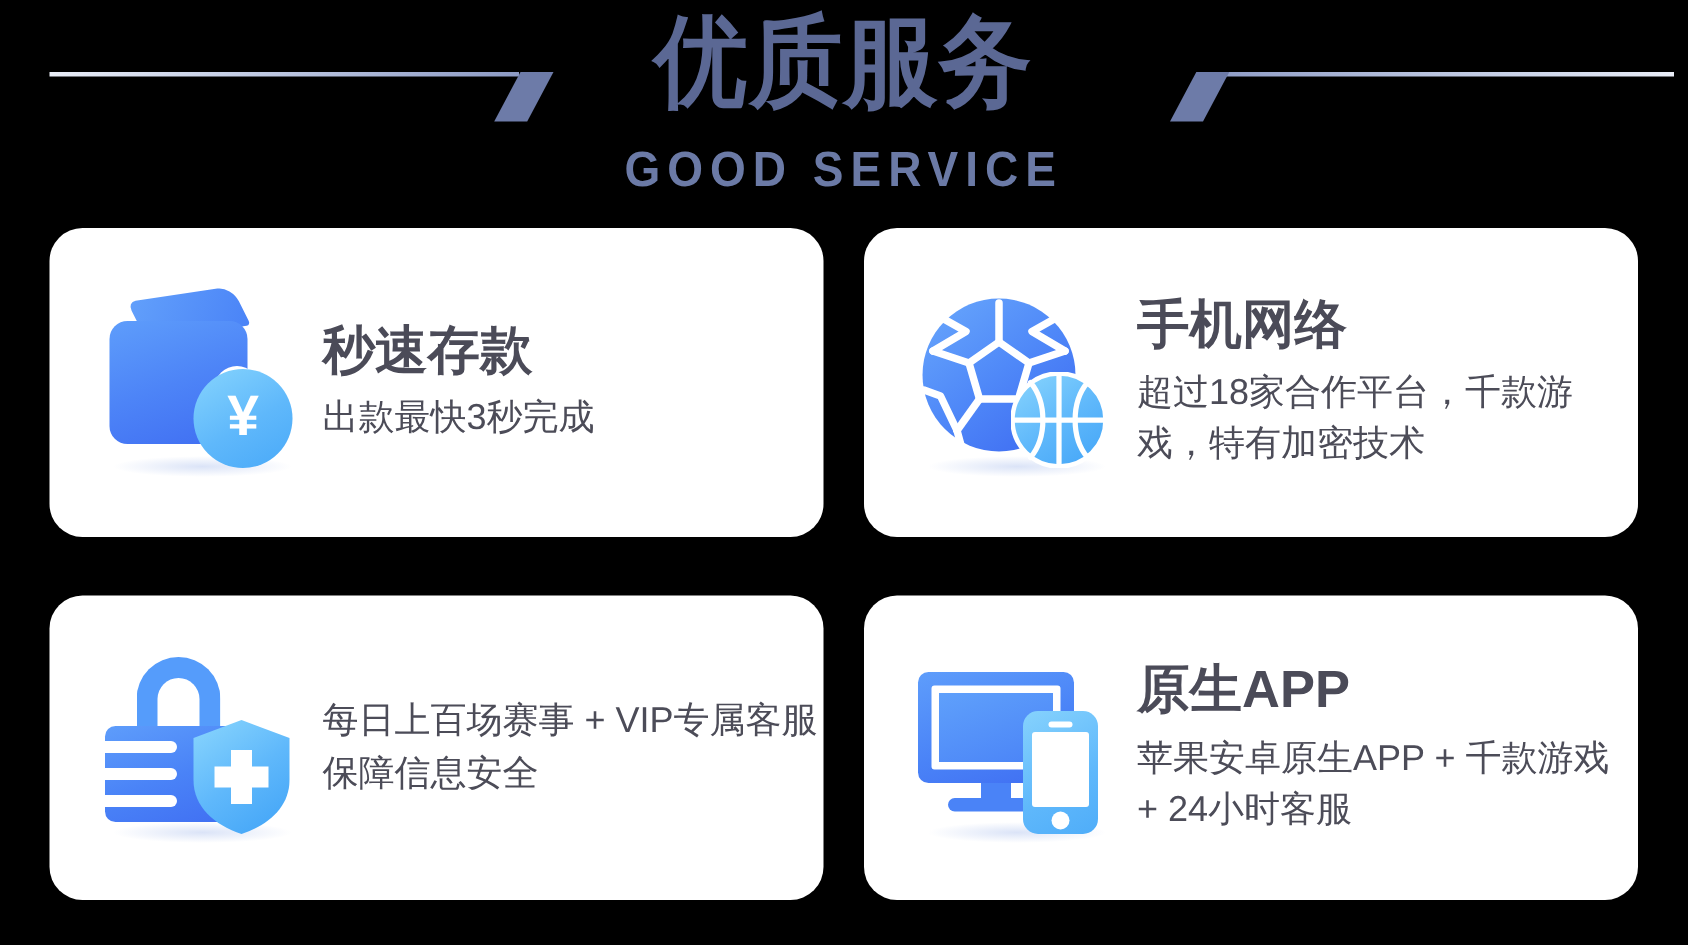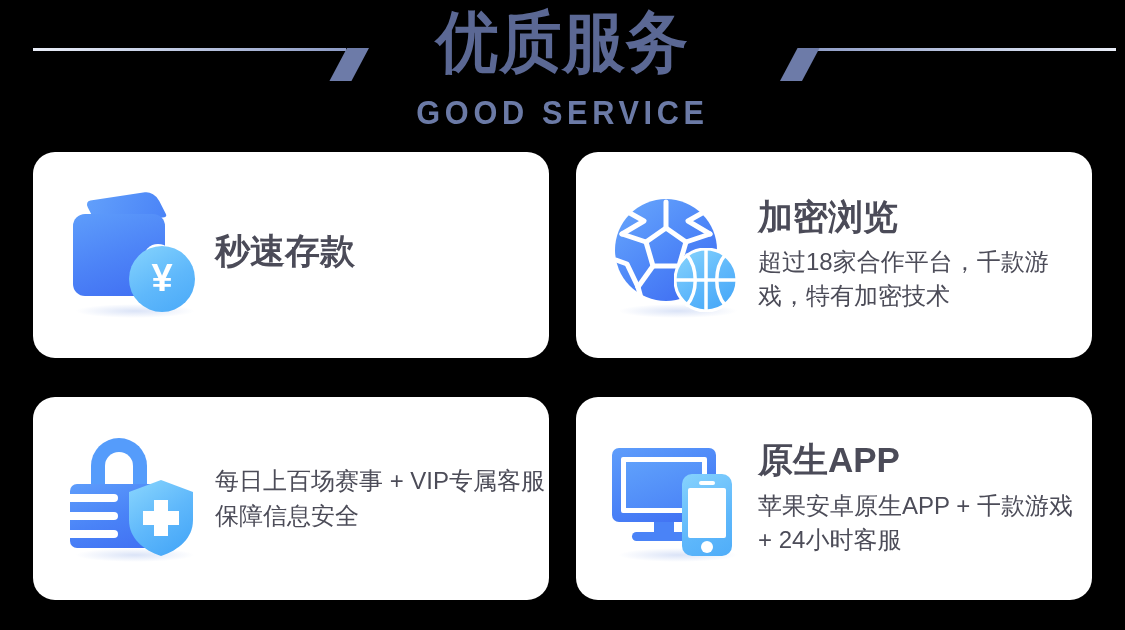--- a/index.html
+++ b/index.html
@@ -359,20 +359,21 @@
       <div class="wallet-flap"></div>
       <div class="wallet-body"></div>
       <div class="wallet-clasp"></div>
       <div class="wallet-clasp-dot"></div>
       <div class="coin">
         <span class="coin-yen">¥</span>
       </div>
     </div>
     <div class="text-wrap">
       <div class="card-title">秒速存款</div>
+      <div class="card-desc">出款最快3秒完成</div>
     </div>
   </div>
 
   <div class="card">
     <div class="icon-wrap">
       <div class="icon-shadow"></div>
       <svg class="soccer" viewBox="0 0 104 104">
         <defs>
           <linearGradient id="ballg" x1="0" y1="0" x2="0.8" y2="1">
             <stop offset="0%" stop-color="#69a8fc"></stop>
@@ -407,21 +408,21 @@
         <circle cx="32" cy="32" r="31" fill="url(#bbg)" stroke="#ffffff" stroke-width="3"></circle>
         <g fill="none" stroke="#ffffff" stroke-width="3.5" stroke-linecap="round">
           <line x1="32" y1="2" x2="32" y2="62"></line>
           <line x1="2" y1="32" x2="62" y2="32"></line>
           <path d="M13,7 C24,20 24,44 13,57"></path>
           <path d="M51,7 C40,20 40,44 51,57"></path>
         </g>
       </svg>
     </div>
     <div class="text-wrap">
-      <div class="card-title">加密浏览</div>
+      <div class="card-title">手机网络</div>
       <div class="card-desc">超过18家合作平台，千款游戏，特有加密技术</div>
     </div>
   </div>
 
   <div class="card">
     <div class="icon-wrap">
       <div class="icon-shadow"></div>
       <div class="lock-shackle"></div>
       <div class="lock-body">
         <div class="lock-slot s1"></div>

